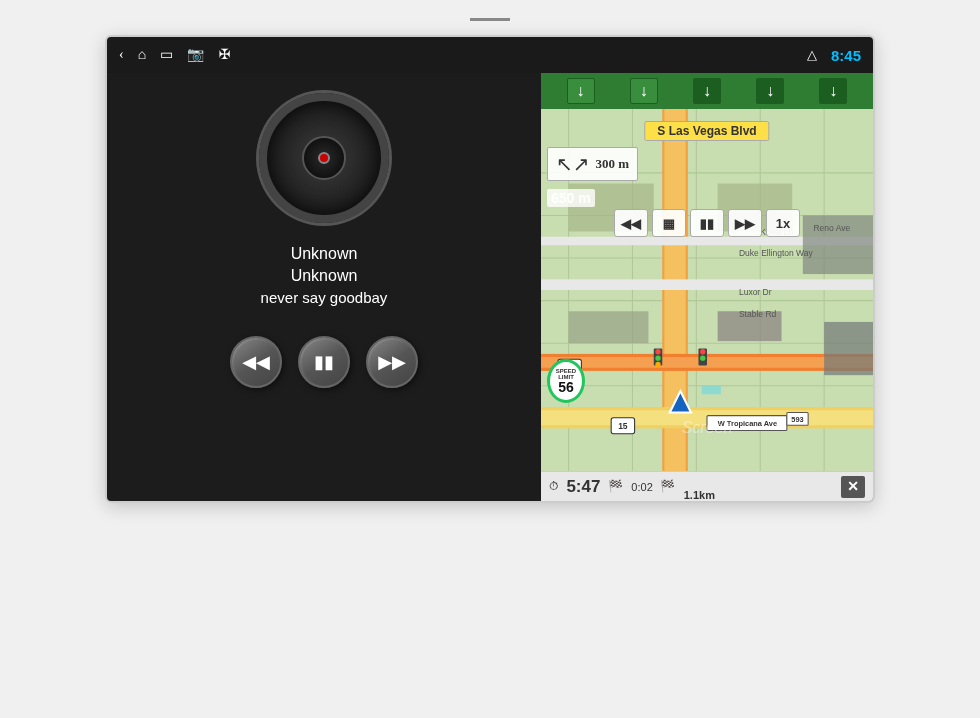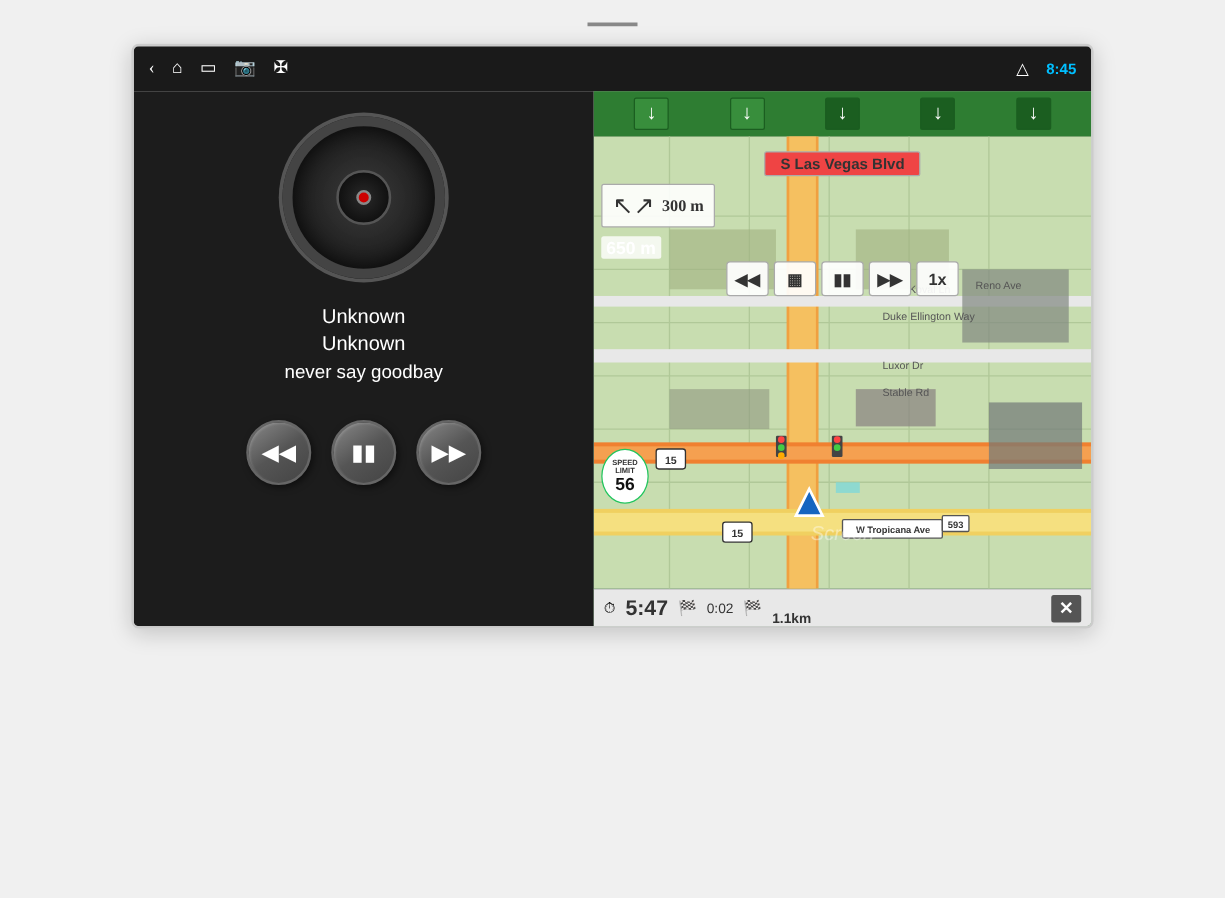--- a/index.html
+++ b/index.html
@@ -78,34 +78,34 @@
 
     .status-spacer { flex: 1; }
 
     .status-triangle {
       color: #fff;
       font-size: 13px;
     }
 
     .status-time {
       color: #00bfff;
-      font-size: 12px;
+      font-size: 15px;
       font-weight: bold;
       font-family: Arial, sans-serif;
     }
 
     
     .split-content {
       flex: 1;
       display: flex;
     }
 
     
     .left-panel {
-      width: 368px;
+      width: 434px;
       background: #1c1c1c;
       display: flex;
       flex-direction: column;
       align-items: center;
       justify-content: flex-start;
       padding: 20px 20px 16px;
       flex-shrink: 0;
     }
 
     .album-art {
@@ -242,21 +242,21 @@
       position: absolute;
       top: 0; left: 0;
     }
 
     
     .road-label {
       position: absolute;
       top: 12px;
       left: 50%;
       transform: translateX(-50%);
-      background: #ef4444;
+      background: #fde047;
       border: 1px solid #aaa;
       padding: 2px 12px;
       font-size: 12px;
       font-weight: bold;
       font-family: Arial, sans-serif;
       color: #333;
       border-radius: 2px;
       white-space: nowrap;
     }
 
@@ -330,21 +330,21 @@
     
     .speed-sign {
       position: absolute;
       bottom: 68px;
       left: 6px;
       width: 38px;
       text-align: center;
     }
 
     .speed-sign-inner {
-      border: 1px solid #22c55e;
+      border: 3px solid #22c55e;
       border-radius: 50%;
       background: #fff;
       width: 38px;
       height: 44px;
       display: flex;
       flex-direction: column;
       align-items: center;
       justify-content: center;
     }
 

